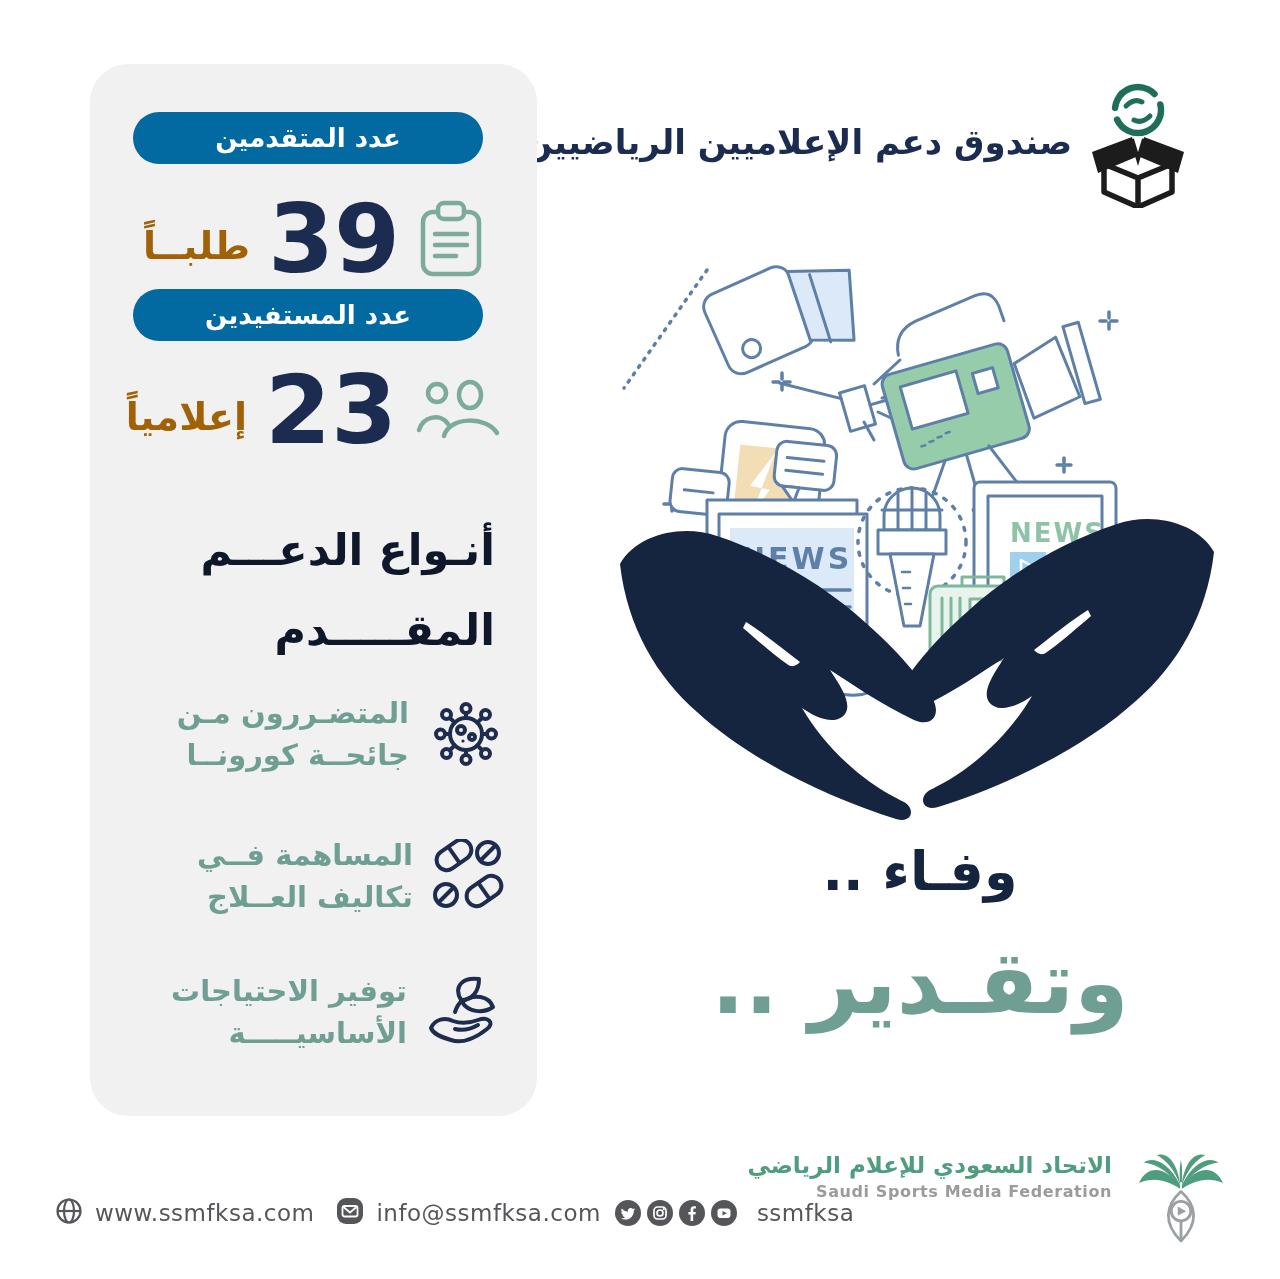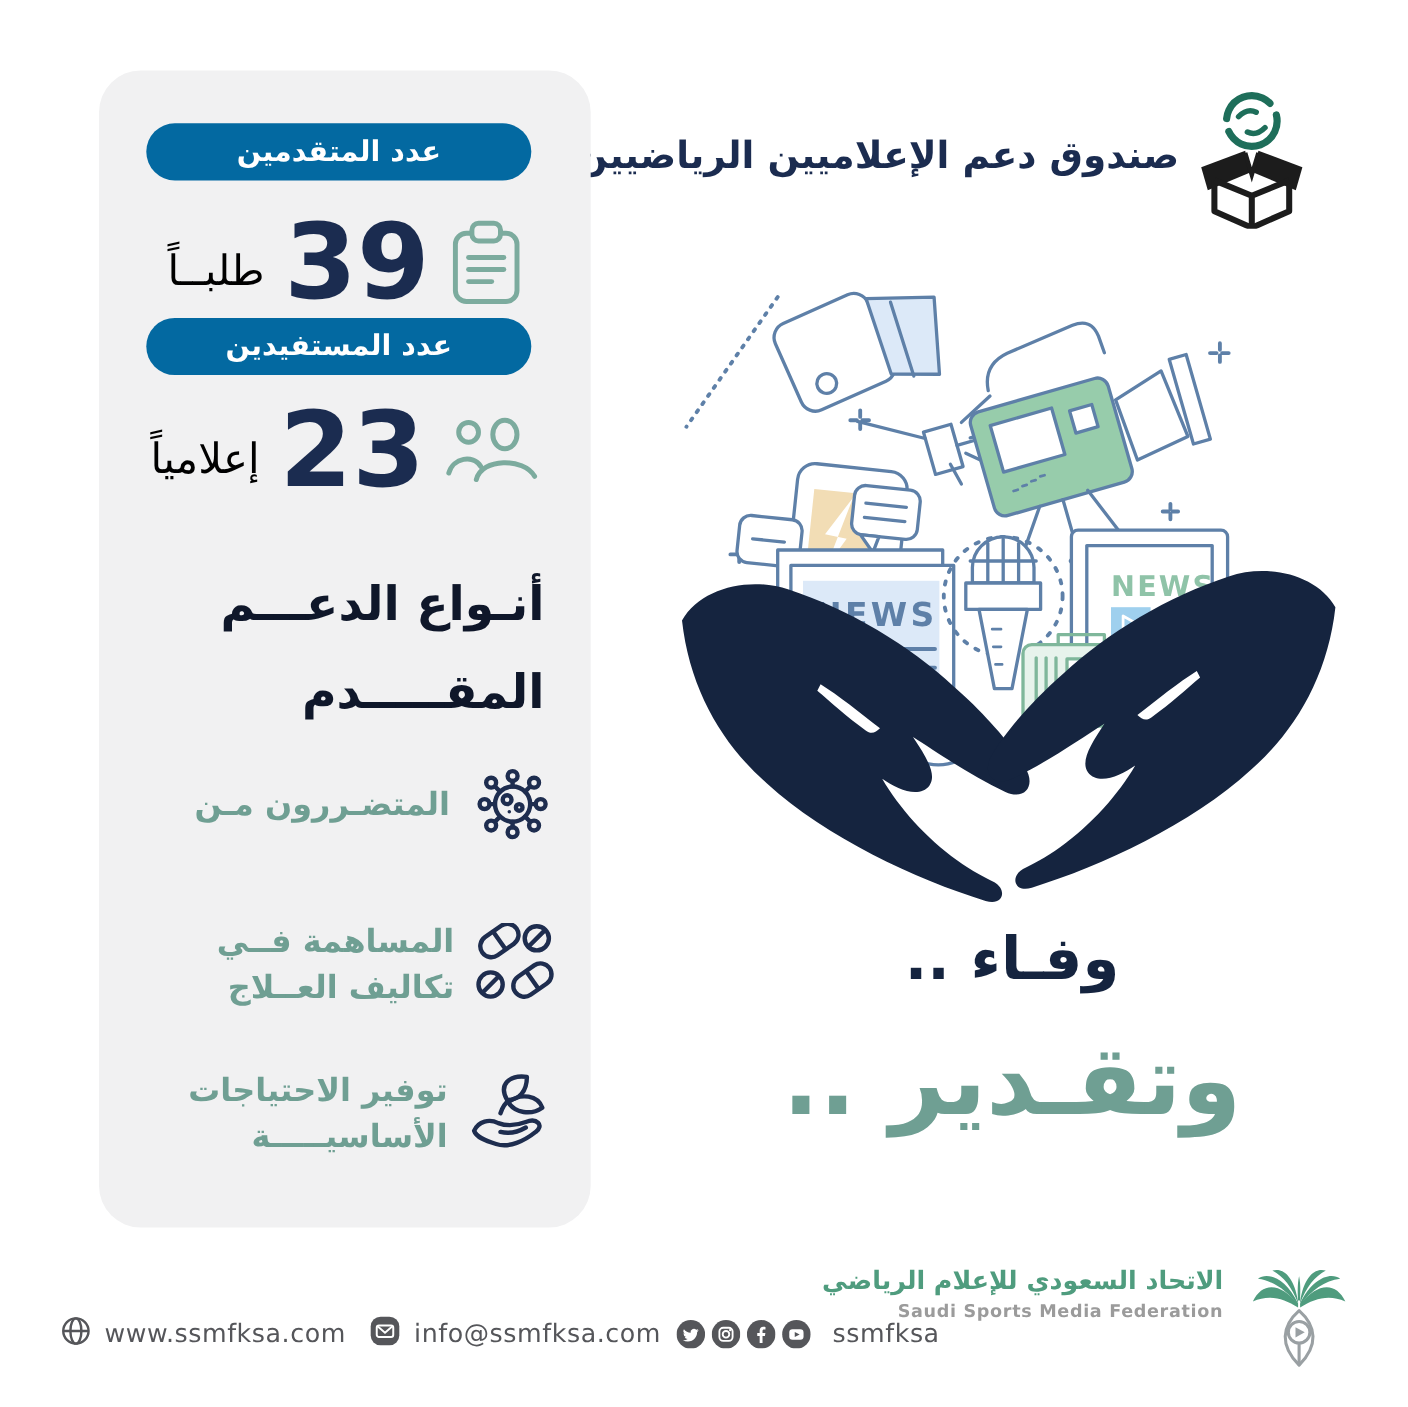--- a/index.html
+++ b/index.html
@@ -14,21 +14,21 @@
   
   .card{position:absolute;left:90px;top:64px;width:447px;height:1052px;background:#f1f1f2;border-radius:38px;direction:rtl;}
   .badge{position:absolute;left:43px;width:350px;height:52px;background:#0369a1;border-radius:26px;
     color:#ffffff;font-size:26px;font-weight:800;display:flex;align-items:center;justify-content:center;}
   .badge.b1{top:48px}
   .badge.b2{top:225px}
   .stat-row{position:absolute;right:15px;left:15px;display:flex;align-items:center;justify-content:center;gap:18px;}
   .stat-row.r1{top:102px;height:146px;}
   .stat-row.r2{top:278px;height:136px;}
   .stat-value{color:#1b2c50;font-size:95px;font-weight:700;line-height:1;}
-  .stat-unit{color:#000000;font-size:38px;font-weight:400;margin-top:14px;}
+  .stat-unit{color:#a16207;font-size:38px;font-weight:700;margin-top:14px;}
   .support-heading{position:absolute;top:446px;right:42px;left:30px;text-align:right;
     color:#0f172a;font-size:43px;font-weight:800;line-height:80px;}
   .support-item{position:absolute;right:32px;left:20px;display:flex;align-items:center;gap:18px;}
   .support-item .txt{text-align:right;color:#6f9f93;font-size:29px;font-weight:800;line-height:42px;}
   .si1{top:628px}.si2{top:770px}.si3{top:906px}
   .icon-box{flex:0 0 auto;display:flex;align-items:center;justify-content:center;}
 
   
   .slogan{position:absolute;left:600px;top:838px;width:640px;text-align:center;direction:rtl;}
   .slogan .l1{color:#15243f;font-size:54px;font-weight:800;line-height:1.25;}
@@ -123,20 +123,21 @@
             <circle cx="39" cy="64.5" r="4.5"></circle>
           <line x1="50.3" y1="50.3" x2="54.5" y2="54.5"></line>
             <circle cx="58.5" cy="58.5" r="4.5"></circle>
           <circle cx="34" cy="35" r="4"></circle>
             <circle cx="45" cy="42" r="3"></circle>
           <circle cx="36" cy="46" r="1.6" fill="#1e2d4f" stroke="none"></circle>
         </svg>
       </span>
       <span class="txt">
         <div>المتضـررون مـن</div>
+        <div>جائحــة كورونــا</div>
       </span>
     </div>
 
     <div class="support-item si2">
       <span class="icon-box">
         <svg width="74" height="74" viewBox="0 0 74 74" fill="none" stroke="#1e2d4f" stroke-width="4" stroke-linecap="round">
           <g transform="rotate(-35 23 16)">
             <rect x="4" y="6" width="38" height="20" rx="10"></rect>
             <line x1="23" y1="7" x2="23" y2="25"></line>
           </g>

